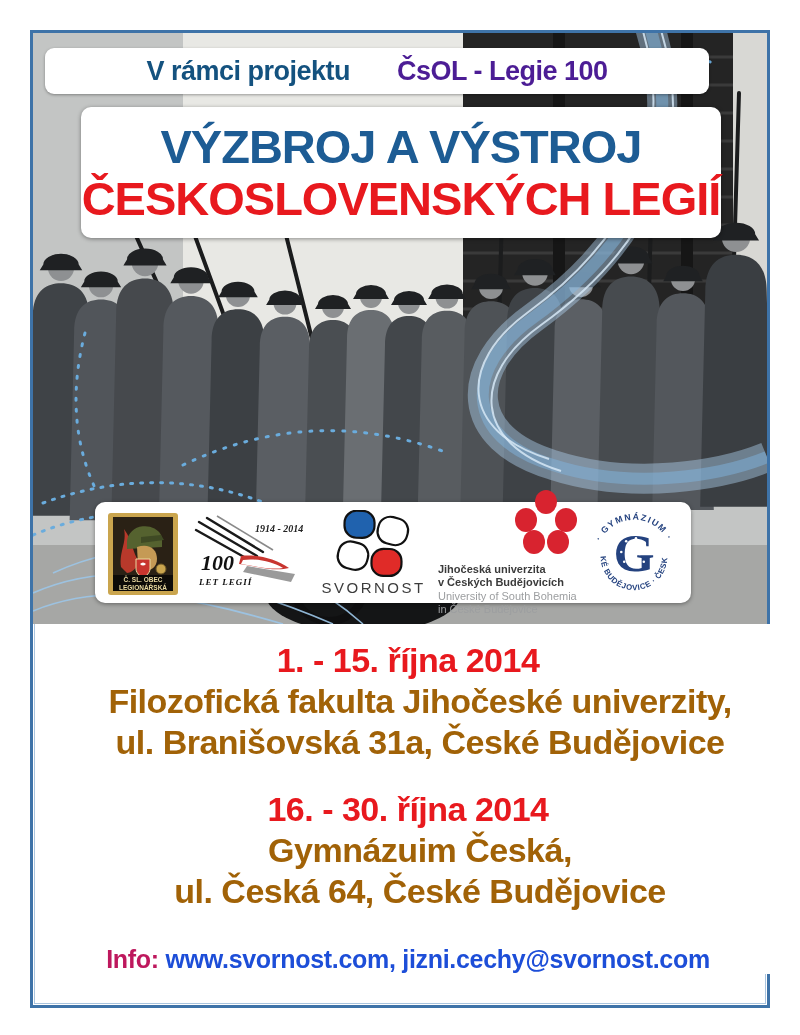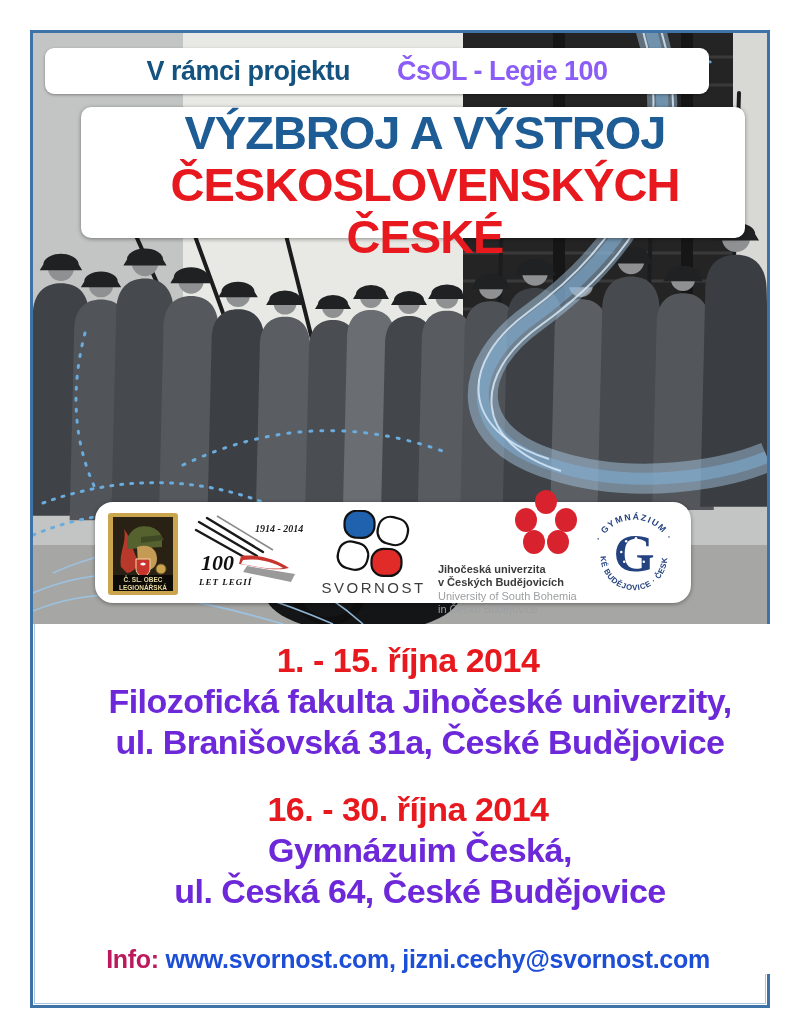--- a/index.html
+++ b/index.html
@@ -15,47 +15,47 @@
   .photo{
     position:absolute;left:0;top:0;width:734px;height:591px;overflow:hidden;background:#c3c5c4;
   }
   .photo svg{display:block;}
   .header-box{
     position:absolute;left:12px;top:15px;width:664px;height:46px;
     background:#ffffff;border-radius:9px;box-shadow:0 1px 3px rgba(0,0,0,.35);
     display:flex;align-items:center;justify-content:center;
     font-weight:bold;font-size:27px;letter-spacing:-0.5px;color:#14527f;white-space:pre;
   }
-  .header-box .hl{color:#8b5cf6;margin-left:40px;}
+  .header-box .hl{color:#4c1d95;margin-left:40px;}
   .title-box{
     position:absolute;left:48px;top:74px;width:640px;height:131px;
     background:#ffffff;border-radius:10px;box-shadow:0 1px 4px rgba(0,0,0,.4);
-    display:flex;flex-direction:column;align-items:center;justify-content:flex-start;
-    font-weight:bold;letter-spacing:-1px;text-align:center;padding-left:24px;
+    display:flex;flex-direction:column;align-items:center;justify-content:center;
+    font-weight:bold;letter-spacing:-1px;text-align:center;
   }
   .title-line1{font-size:47px;line-height:52px;color:#1d5c94;}
   .title-line2{font-size:47px;line-height:52px;color:#e8191e;}
   .logo-band{
     position:absolute;left:62px;top:469px;width:596px;height:101px;
-    background:#ffffff;border-radius:18px;box-shadow:0 1px 4px rgba(0,0,0,.4);
+    background:#ffffff;border-radius:10px;box-shadow:0 1px 4px rgba(0,0,0,.4);
     display:flex;align-items:center;justify-content:space-between;
     padding:0 12px;box-sizing:border-box;
   }
   .svornost-wrap{display:flex;flex-direction:column;align-items:center;}
   .svornost-label{font-size:15px;letter-spacing:2.5px;color:#3c3c3c;margin-top:1px;}
   .uni-wrap{display:flex;align-items:flex-end;gap:8px;flex-direction:column;}
   .uni-text{font-size:11px;line-height:13.5px;}
   .uni-text .cz{color:#3b3b3b;font-weight:bold;}
   .uni-text .en{color:#9c9ea0;}
   .text-section{
     position:absolute;left:0;top:591px;width:734px;text-align:center;background:#fff;margin-left:8px;
   }
   .event{margin-top:15px;margin-bottom:25px;}
   .event-date{font-size:34px;font-weight:bold;color:#e8191e;letter-spacing:-0.5px;line-height:42px;}
-  .event-venue,.event-address{font-size:34px;font-weight:bold;color:#6d28d9;letter-spacing:-0.5px;line-height:41px;padding-left:24px;}
+  .event-venue,.event-address{font-size:34px;font-weight:bold;color:#a16207;letter-spacing:-0.5px;line-height:41px;padding-left:24px;}
   .info-line{margin-top:33px;font-size:25px;font-weight:bold;letter-spacing:-0.3px;white-space:pre;}
   .info-label{color:#be185d;}
   .info-text{color:#1d4ed8;}
 </style>
 </head>
 <body>
 
 <div class="frame">
 
   <div class="photo">
@@ -150,21 +150,21 @@
         <path d="M612,-20 C664,120 590,220 500,285 C430,335 430,405 520,432 C600,458 690,442 734,424" stroke="#7fb3dd" stroke-width="12" opacity="0.5"></path>
         <path d="M604,-20 C654,118 582,216 494,280 C426,330 426,398 516,426" stroke="#d6e8f6" stroke-width="2" opacity="0.85"></path>
         <path d="M622,-20 C676,124 600,226 508,292 C438,342 440,410 528,438" stroke="#d6e8f6" stroke-width="2" opacity="0.85"></path>
       </g>
     </svg>
 
     <div class="header-box"><span>V rámci projektu </span><span class="hl">ČsOL - Legie 100</span></div>
 
     <div class="title-box">
       <div class="title-line1">VÝZBROJ A VÝSTROJ</div>
-      <div class="title-line2">ČESKOSLOVENSKÝCH ČESKÉ</div>
+      <div class="title-line2">ČESKOSLOVENSKÝCH LEGIÍ</div>
     </div>
 
     <div class="logo-band">
 
       <svg width="72" height="88" viewBox="0 0 72 88">
         <rect x="1" y="4" width="70" height="82" rx="3" fill="#caa54e"></rect>
         <rect x="6" y="8" width="60" height="74" fill="#2a2115"></rect>
         <path d="M14,58 C12,42 20,34 17,20 C27,34 25,44 32,52 C30,60 24,64 20,64 Z" fill="#b8392b"></path>
         <path d="M20,32 A18,16 0 0 1 55,28 L55,38 L20,40 Z" fill="#55622f"></path>
         <path d="M30,38 C42,34 50,40 50,50 C50,58 44,62 37,62 L31,56 Z" fill="#c59a55"></path>

